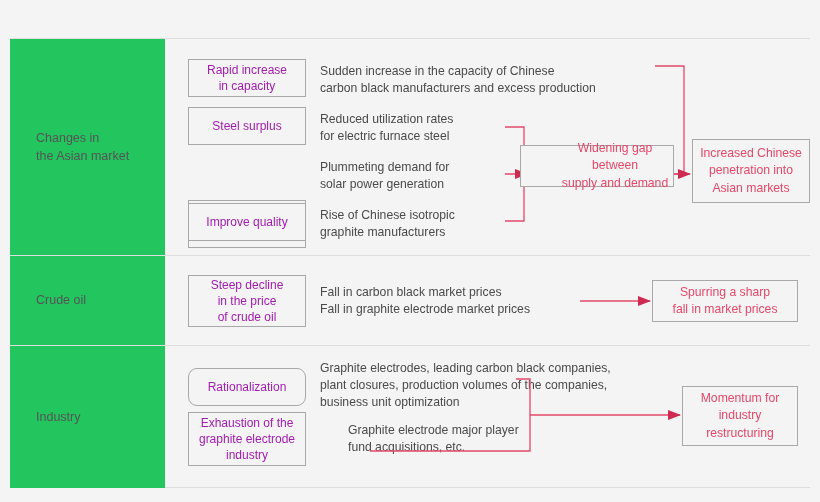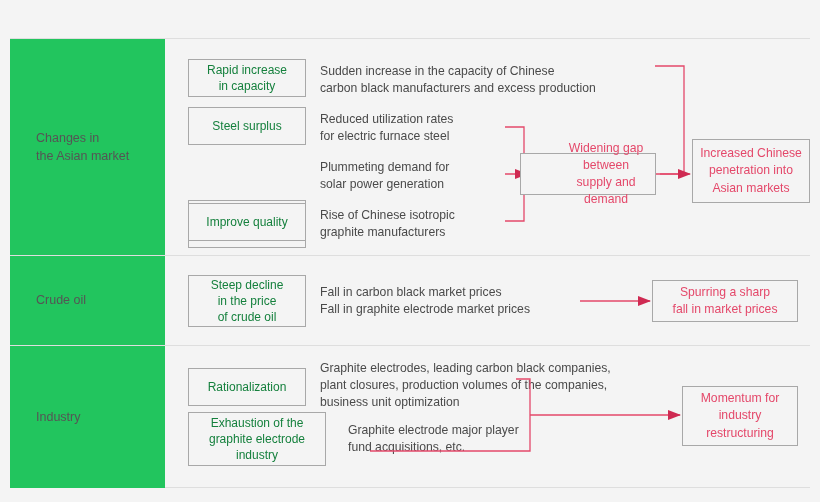--- a/index.html
+++ b/index.html
@@ -70,21 +70,21 @@
     position: absolute;
     box-sizing: border-box;
     border: 1px solid #a8a8a8;
     background: #f4f4f4;
     display: flex;
     align-items: center;
     justify-content: center;
     text-align: center;
     font-size: 12px;
     line-height: 1.35;
-    color: #15803d;
+    color: #a21caf;
     white-space: pre-line;
   }
 
   
   .desc {
     position: absolute;
     font-size: 12.2px;
     line-height: 1.38;
     color: #4a4a4a;
     white-space: pre-line;
@@ -150,21 +150,21 @@
 
         <path d="M495,135 L674,135" fill="none" stroke="#e4486a" stroke-width="1.3"></path>
         <polygon points="505,130 518,135 505,140" fill="#cf2a52"></polygon>
 
         <path d="M645,27 L674,27 L674,135" fill="none" stroke="#e4486a" stroke-width="1.3"></path>
 
         <path d="M650,135 L680,135" fill="none" stroke="#e4486a" stroke-width="1.3"></path>
         <polygon points="668,130 681,135 668,140" fill="#cf2a52"></polygon>
       </svg>
 
-      <div class="rbox" style="left:510px; top:114px; width:136px; height:42px;padding-left:36px;">Widening gap between
+      <div class="rbox" style="left:510px; top:106px; width:154px; height:42px;padding-left:36px;">Widening gap between
 supply and demand</div>
       <div class="rbox" style="left:682px; top:100px; width:118px; height:64px;">Increased Chinese
 penetration into
 Asian markets</div>
     </div>
 
     <div class="row row-2">
 
       <div class="cat-cell">
         <div class="cat-label">Crude oil</div>
@@ -185,22 +185,22 @@
       <div class="rbox" style="left:642px; top:24px; width:146px; height:42px;">Spurring a sharp
 fall in market prices</div>
     </div>
 
     <div class="row row-3">
 
       <div class="cat-cell">
         <div class="cat-label">Industry</div>
       </div>
 
-      <div class="gbox" style="left:178px; top:22px; width:118px; height:38px;">Rationalization</div>
-      <div class="gbox" style="left:178px; top:66px; width:138px; height:54px;">Exhaustion of the
+      <div class="gbox" style="left:178px; top:22px; width:118px; height:38px;border-radius:9px;">Rationalization</div>
+      <div class="gbox" style="left:178px; top:66px; width:118px; height:54px;">Exhaustion of the
 graphite electrode
 industry</div>
 
       <div class="desc" style="left:310px; top:14px;">Graphite electrodes, leading carbon black companies,
 plant closures, production volumes of the companies,
 business unit optimization</div>
       <div class="desc" style="left:310px; top:76px;margin-left:28px;">Graphite electrode major player
 fund acquisitions, etc.</div>
 
       <svg class="conn" style="height:143px;" viewBox="0 0 800 143">

